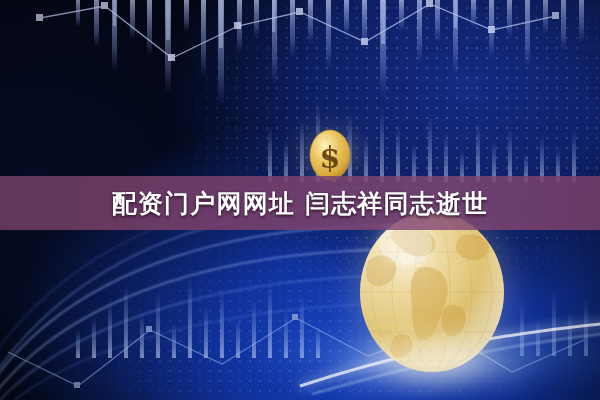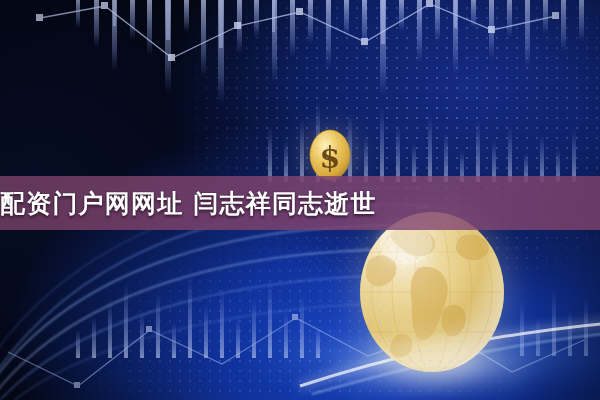--- a/index.html
+++ b/index.html
@@ -60,21 +60,21 @@
     top: 176px;
     height: 54px;
     background: linear-gradient(90deg,
       rgba(104,58,94,.93) 0%,
       rgba(116,62,104,.90) 28%,
       rgba(124,66,110,.86) 52%,
       rgba(132,72,116,.80) 74%,
       rgba(118,62,104,.88) 100%);
     display: flex;
     align-items: center;
-    justify-content: flex-start;
+    justify-content: center;
     pointer-events: auto;
   }
   #headline-text {
     color: #ffffff;
     font-size: 25px;
     font-weight: 700;
     letter-spacing: 1.2px;
     white-space: nowrap;
     text-shadow: 0 2px 3px rgba(30,5,25,.65), 0 0 1px rgba(0,0,0,.8);
     line-height: 1;

